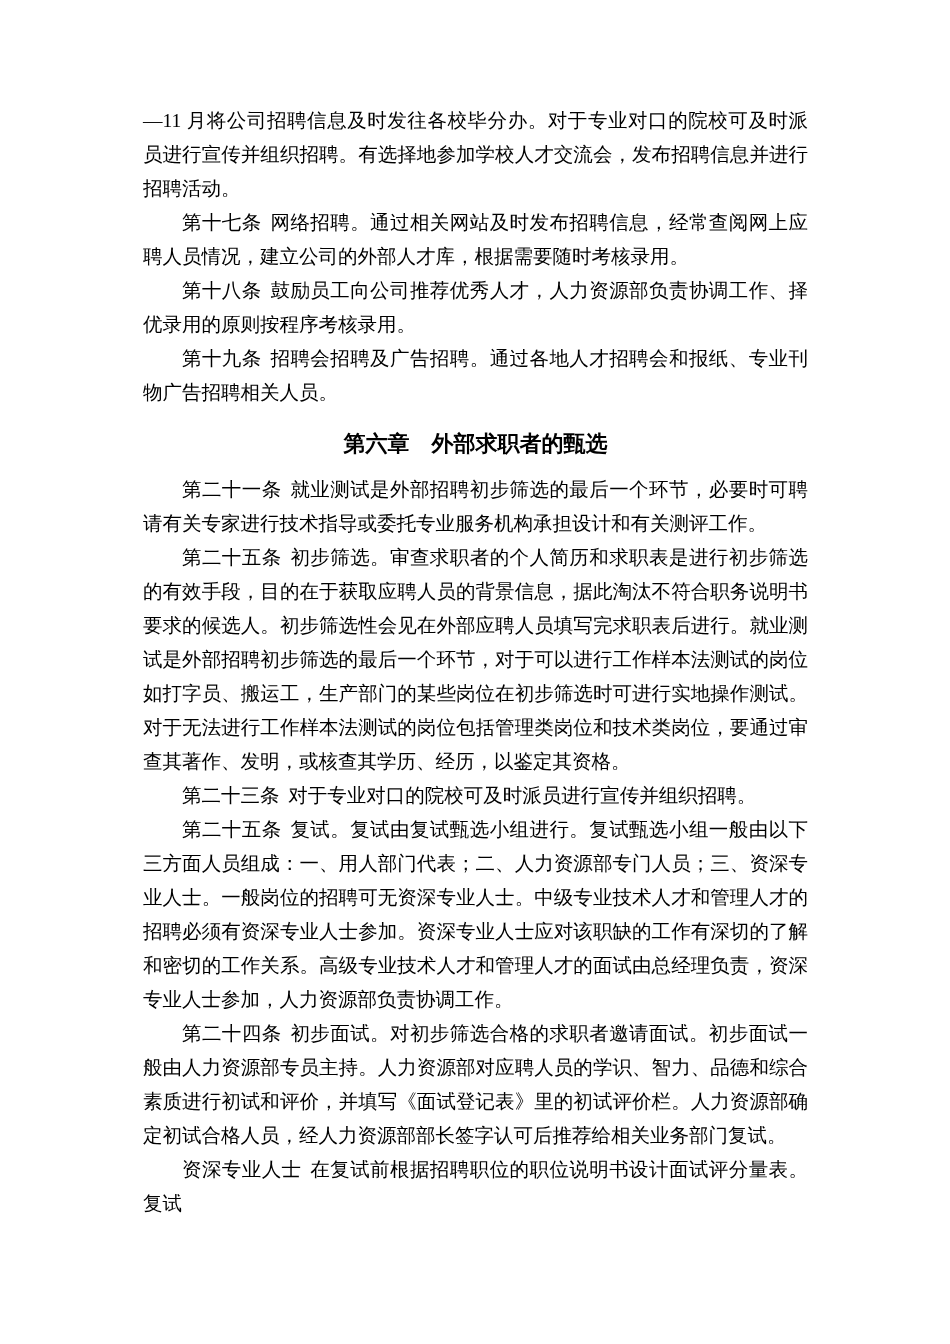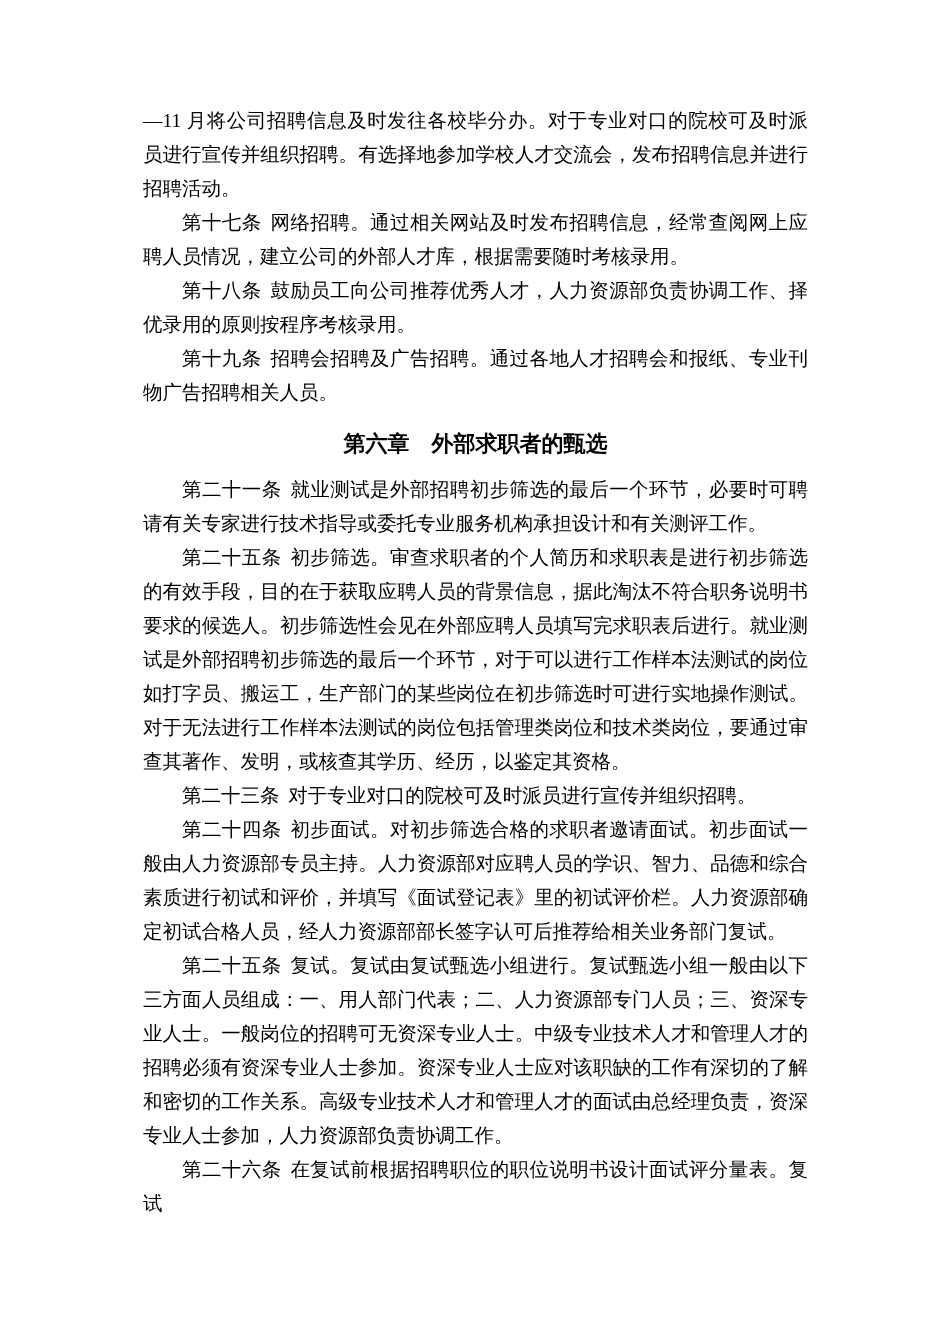--- a/index.html
+++ b/index.html
@@ -63,20 +63,20 @@
 
 
     <h2 class="chapter-heading">第六章　外部求职者的甄选</h2>
 
     <p class="article"><span class="term">第二十一条</span><span>就业测试是外部招聘初步筛选的最后一个环节，必要时可聘请有关专家进行技术指导或委托专业服务机构承担设计和有关测评工作。</span></p>
 
     <p class="article"><span class="term">第二十五条</span><span>初步筛选。审查求职者的个人简历和求职表是进行初步筛选的有效手段，目的在于获取应聘人员的背景信息，据此淘汰不符合职务说明书要求的候选人。初步筛选性会见在外部应聘人员填写完求职表后进行。就业测试是外部招聘初步筛选的最后一个环节，对于可以进行工作样本法测试的岗位如打字员、搬运工，生产部门的某些岗位在初步筛选时可进行实地操作测试。对于无法进行工作样本法测试的岗位包括管理类岗位和技术类岗位，要通过审查其著作、发明，或核查其学历、经历，以鉴定其资格。</span></p>
 
     <p class="article"><span class="term">第二十三条</span><span>对于专业对口的院校可及时派员进行宣传并组织招聘。</span></p>
 
+    <p class="article"><span class="term">第二十五条</span><span>复试。复试由复试甄选小组进行。复试甄选小组一般由以下三方面人员组成：一、用人部门代表；二、人力资源部专门人员；三、资深专业人士。一般岗位的招聘可无资深专业人士。中级专业技术人才和管理人才的招聘必须有资深专业人士参加。资深专业人士应对该职缺的工作有深切的了解和密切的工作关系。高级专业技术人才和管理人才的面试由总经理负责，资深专业人士参加，人力资源部负责协调工作。</span></p>
+
     <p class="article"><span class="term">第二十四条</span><span>初步面试。对初步筛选合格的求职者邀请面试。初步面试一般由人力资源部专员主持。人力资源部对应聘人员的学识、智力、品德和综合素质进行初试和评价，并填写《面试登记表》里的初试评价栏。人力资源部确定初试合格人员，经人力资源部部长签字认可后推荐给相关业务部门复试。</span></p>
 
-    <p class="article"><span class="term">第二十五条</span><span>复试。复试由复试甄选小组进行。复试甄选小组一般由以下三方面人员组成：一、用人部门代表；二、人力资源部专门人员；三、资深专业人士。一般岗位的招聘可无资深专业人士。中级专业技术人才和管理人才的招聘必须有资深专业人士参加。资深专业人士应对该职缺的工作有深切的了解和密切的工作关系。高级专业技术人才和管理人才的面试由总经理负责，资深专业人士参加，人力资源部负责协调工作。</span></p>
-
-    <p class="article"><span class="term">第二十六条</span><span>在复试前根据招聘职位的职位说明书设计面试评分量表。复试</span></p>
+    <p class="article"><span class="term">资深专业人士</span><span>在复试前根据招聘职位的职位说明书设计面试评分量表。复试</span></p>
 
   </div>
 </div>
 
 </body></html>

